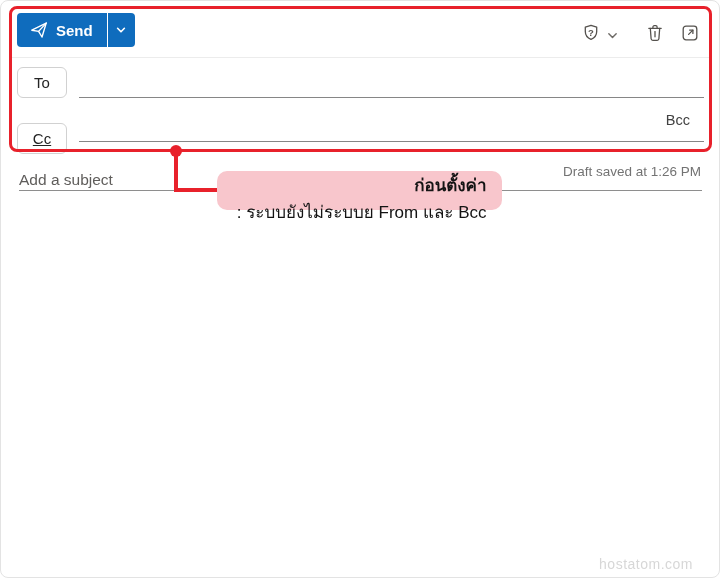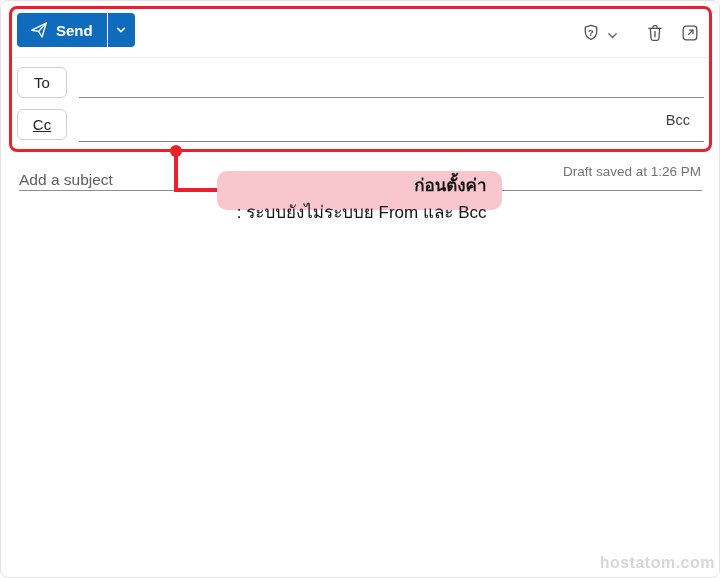--- a/index.html
+++ b/index.html
@@ -71,21 +71,21 @@
   .conn-dot { position:absolute; left:169px; top:144px; width:12px; height:12px; border-radius:50%; background:#e8212b; z-index:6; }
   .conn-v { position:absolute; left:173px; top:150px; width:4px; height:41px; background:#e8212b; z-index:6; }
   .conn-h { position:absolute; left:173px; top:187px; width:45px; height:4px; background:#e8212b; z-index:6; }
   .callout {
     position:absolute; left:216px; top:170px; height:39px; padding:0 15px;
     display:flex; align-items:flex-end; background:#f8c6cc; border-radius:10px;
     font-size:17px; color:#141414; white-space:pre; z-index:7;flex-direction:column;
   }
   .callout .b { font-weight:bold; }
 
-  .watermark { position:absolute; right:4px; bottom:5px; font-size:16px; color:#d7d7d7; letter-spacing:.5px;font-weight:bold; }
+  .watermark { position:absolute; right:26px; bottom:5px; font-size:14px; color:#d7d7d7; letter-spacing:.5px; }
 </style>
 </head>
 <body>
 
 <div class="page">
 
   <div class="red-frame"></div>
 
   <div class="send-group">
     <button class="send-main">
@@ -147,21 +147,21 @@
     </span>
   </button>
 
   <div class="toolbar-divider"></div>
 
   <button class="recip-btn" style="top:66px;">To</button>
   <input class="ghost-input" style="left: 80px; top: 70px; width: 540px; height: 24px;" value="">
   <button class="bcc-link">Bcc</button>
   <div class="field-underline" style="left:78px; top:96px; width:625px;"></div>
 
-  <button class="recip-btn" style="top:108px;text-decoration:underline;">Cc</button>
+  <button class="recip-btn" style="top:122px;text-decoration:underline;">Cc</button>
   <input class="ghost-input" style="left: 80px; top: 114px; width: 600px; height: 24px;" value="">
   <div class="field-underline" style="left:78px; top:140px; width:625px;"></div>
 
   <input class="subject-input" placeholder="Add a subject" style="">
   <div class="draft-status">Draft saved at 1:26 PM</div>
   <div class="subject-underline"></div>
 
   <div class="conn-v"></div>
   <div class="conn-h"></div>
   <div class="conn-dot"></div>

